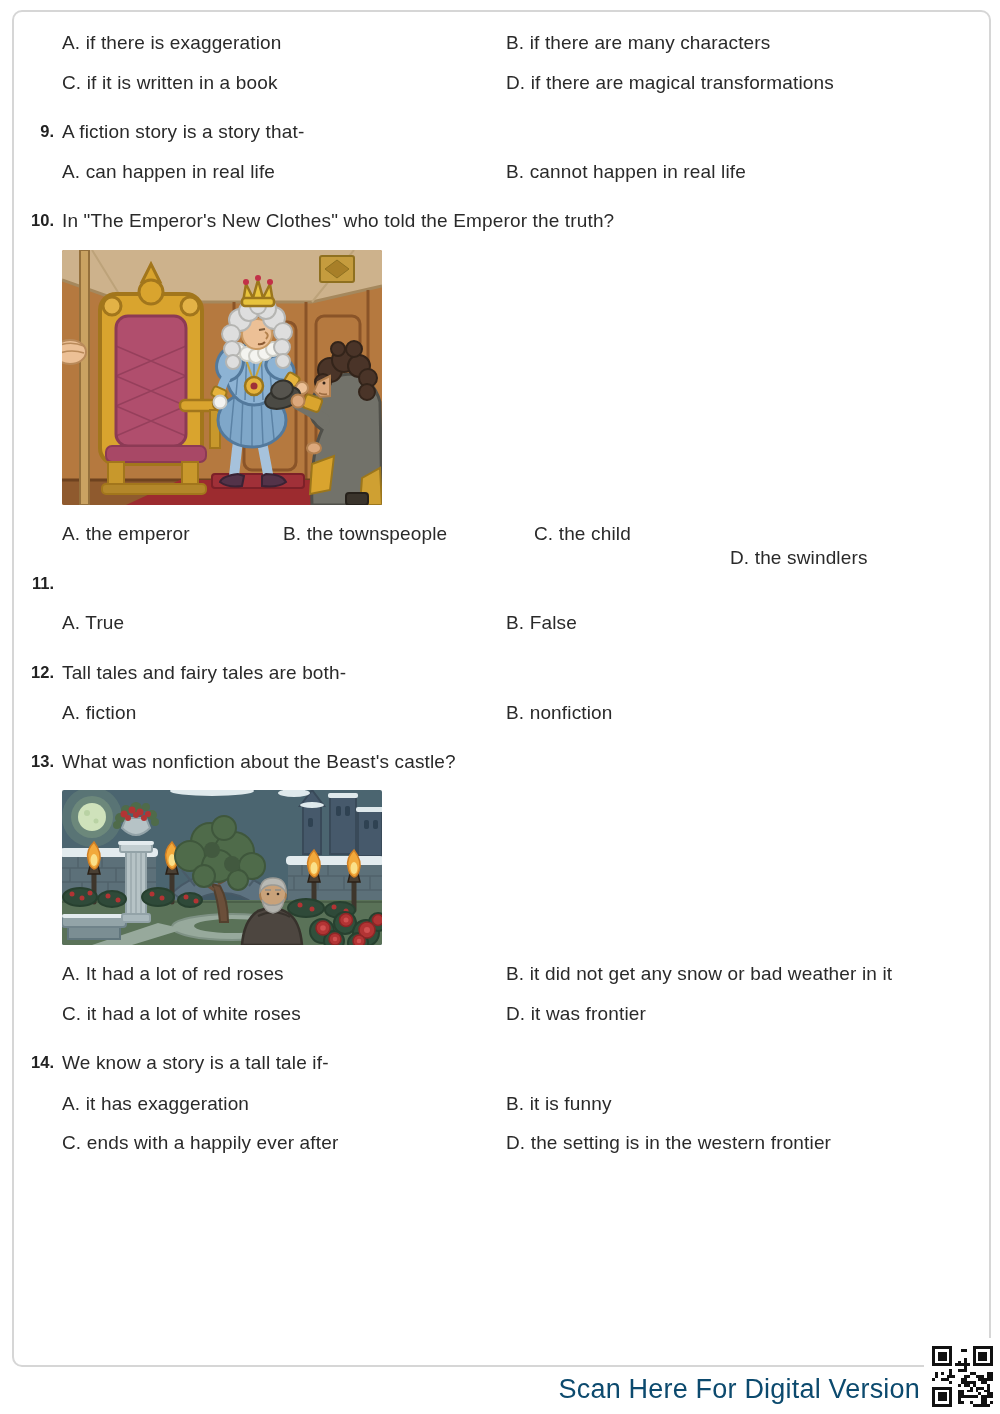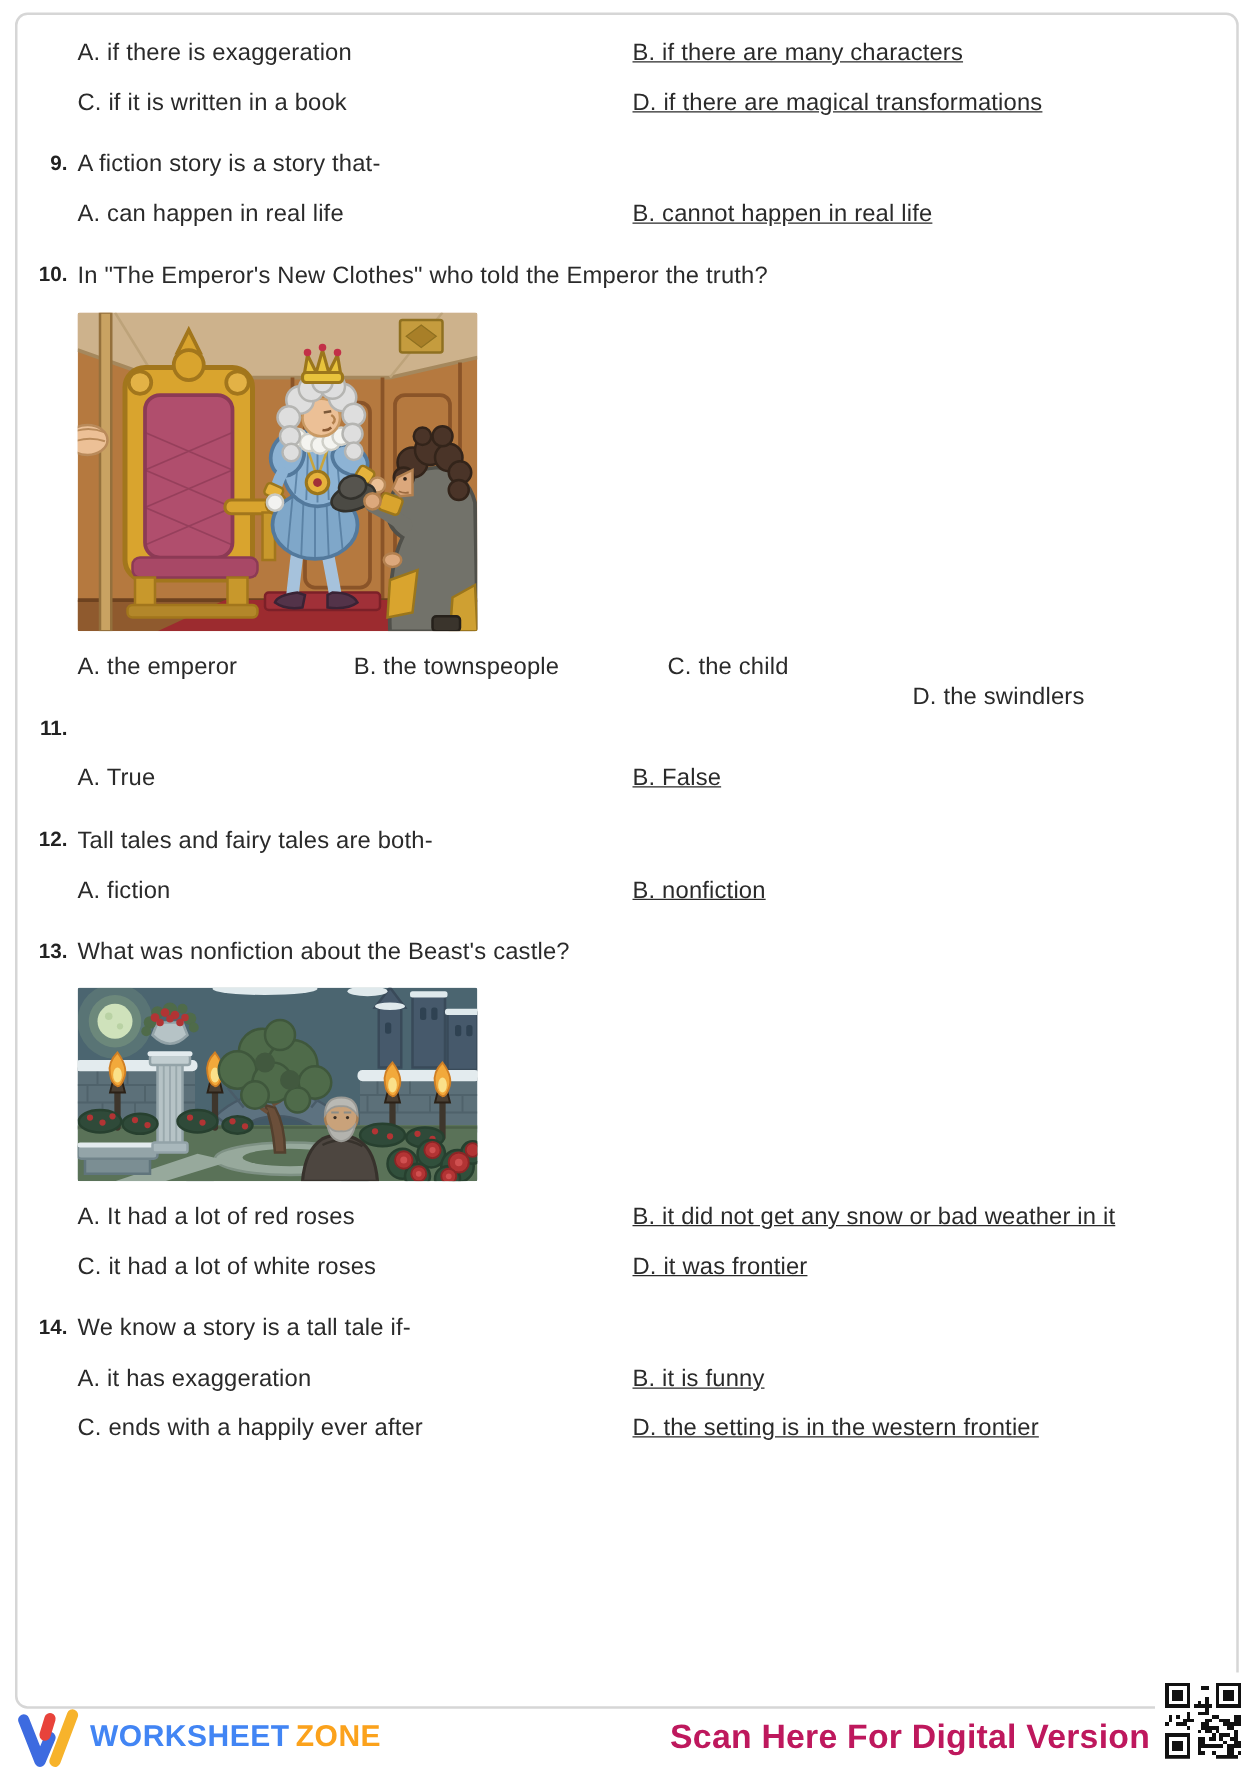--- a/index.html
+++ b/index.html
@@ -8,29 +8,29 @@
     font-family:"Liberation Sans","DejaVu Sans",sans-serif;color:#2a2a2a;
   }
   .sheet{position:absolute;inset:0;}
   .page-border{
     position:absolute;left:12px;top:10px;width:975px;height:1353px;
     border:2px solid #d6d6d6;border-radius:10px;background:#fff;
   }
   .t{position:absolute;font-size:19px;line-height:19px;letter-spacing:.15px;white-space:nowrap;color:#2a2a2a;}
   .qn{position:absolute;left:26px;width:28px;text-align:right;font-weight:700;font-size:16.5px;line-height:19px;color:#222;}
   .qt{left:62px;}
-  .cA{left:62px;} .cB{left:506px;text-decoration:underline;} .c2{left:283px;} .c3{left:506px;margin-left:28px;} .c4{left:730px;}
+  .cA{left:62px;} .cB{left:506px;} .c2{left:283px;} .c3{left:506px;margin-left:28px;} .c4{left:730px;}
   .illus{position:absolute;left:62px;overflow:hidden;border-radius:2px;line-height:0;}
   .illus svg{display:block;}
   
   .logo{position:absolute;left:13px;top:1366px;display:flex;align-items:center;gap:9px;}
   .brand{font-size:24px;font-weight:800;letter-spacing:.4px;line-height:46px;white-space:nowrap;}
   .brand .b1{color:#4285F4;}
   .brand .b2{color:#FBA21C;margin-left:5px;}
-  .scan{position:absolute;top:1374px;right:80px;font-size:27px;font-weight:700;color:#be185d;letter-spacing:.2px;white-space:nowrap;}
+  .scan{position:absolute;top:1374px;right:80px;font-size:27px;font-weight:400;color:#0c4a6e;letter-spacing:.2px;white-space:nowrap;}
   .qrbox{position:absolute;left:924px;top:1338px;width:76px;height:76px;background:#fff;display:flex;align-items:center;justify-content:center;}
   .qrbox svg{width:61px;height:61px;shape-rendering:crispEdges;}
 </style>
 </head>
 <body>
 
 <div class="sheet">
   <div class="page-border"></div>
 
   <span class="t cA" style="top:33px">A. if there is exaggeration</span>
@@ -329,30 +329,20 @@
   <span class="t cA" style="top:1004px">C. it had a lot of white roses</span>
   <span class="t cB" style="top:1004px">D. it was frontier</span>
 
   <span class="qn" style="top:1053px">14.</span>
   <span class="t qt" style="top:1053px">We know a story is a tall tale if-</span>
   <span class="t cA" style="top:1094px">A. it has exaggeration</span>
   <span class="t cB" style="top:1094px">B. it is funny</span>
   <span class="t cA" style="top:1133px">C. ends with a happily ever after</span>
   <span class="t cB" style="top:1133px">D. the setting is in the western frontier</span>
 
-  <div class="logo">
-    <span style="line-height:0">
-      <svg width="50" height="48" viewBox="0 0 50 48" xmlns="http://www.w3.org/2000/svg">
-        <path d="M6,10 L19,43 L27,24" stroke="#3D6BE0" stroke-width="9" fill="none" stroke-linecap="round" stroke-linejoin="round"></path>
-        <path d="M27,9 L23,22" stroke="#E8433B" stroke-width="9" fill="none" stroke-linecap="round"></path>
-        <path d="M31,43 L45,6" stroke="#F7B32B" stroke-width="9" fill="none" stroke-linecap="round"></path>
-      </svg>
-    </span>
-    <span class="brand"><span class="b1">WORKSHEET</span><span class="b2">ZONE</span></span>
-  </div>
 
   <div class="scan">Scan Here For Digital Version</div>
 
   <div class="qrbox">
     <svg id="qr-svg" viewBox="0 0 21 21" xmlns="http://www.w3.org/2000/svg" fill="#111">
         <rect x="0" y="0" width="1" height="1"></rect>
         <rect x="1" y="0" width="1" height="1"></rect>
         <rect x="2" y="0" width="1" height="1"></rect>
         <rect x="3" y="0" width="1" height="1"></rect>
         <rect x="4" y="0" width="1" height="1"></rect>

